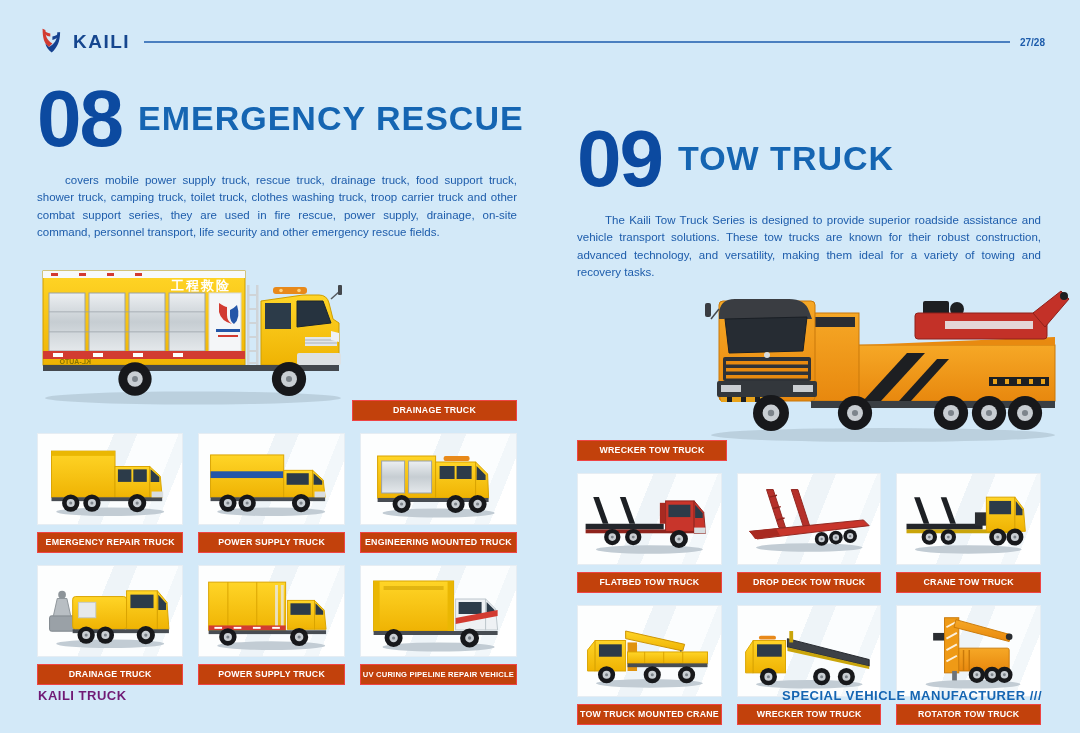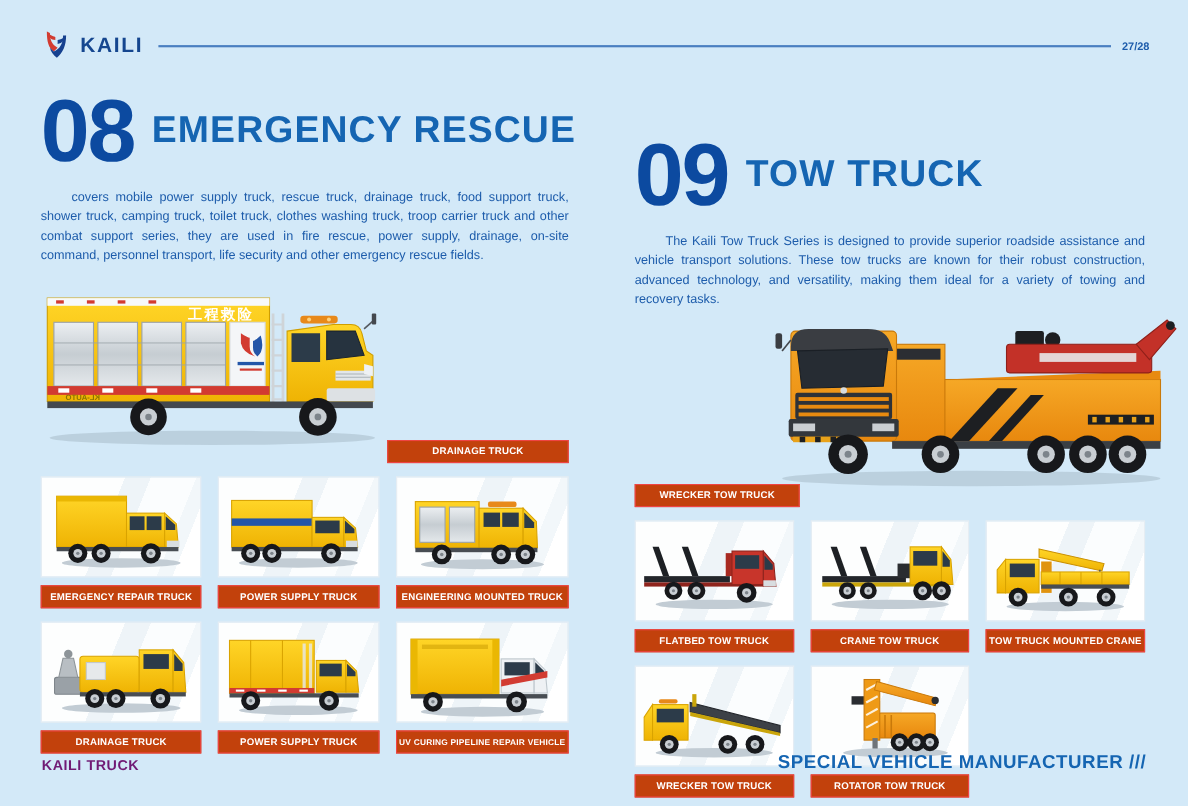--- a/index.html
+++ b/index.html
@@ -38,21 +38,21 @@
   }
   .thumb svg { width:100%; height:100%; }
   .chip {
     margin-top:7px; height:21px; background:#c2410c; border:1px solid #ef4444;
     color:#ffffff; font-size:8.8px; font-weight:700; letter-spacing:0.2px;
     display:flex; align-items:center; justify-content:center; text-align:center;
     white-space:nowrap; overflow:hidden; padding:0 2px; box-sizing:border-box;
   }
   
   .footer-left  { position:absolute; left:38px;  bottom:30px; font-size:13px; font-weight:800; color:#701a75; letter-spacing:0.5px; }
-  .footer-right { position:absolute; right:38px; bottom:30px; font-size:17px; font-weight:800; color:#1565b2; letter-spacing:0.5px; }
+  .footer-right { position:absolute; right:38px; bottom:30px; font-size:13px; font-weight:800; color:#1565b2; letter-spacing:0.5px; }
   .defs-holder { position:absolute; width:0; height:0; overflow:hidden; }
 </style>
 </head>
 <body>
 
 <div class="page">
 
   <svg class="defs-holder" aria-hidden="true">
     <defs>
       <linearGradient id="gY" x1="0" y1="0" x2="0" y2="1">
@@ -359,20 +359,36 @@
             <use href="#wheel" transform="translate(36,64) scale(0.95)"></use>
             <use href="#wheel" transform="translate(58,64) scale(0.95)"></use>
             <use href="#wheel" transform="translate(106,66) scale(1.05)"></use>
           </svg>
         </div>
         <div class="chip">FLATBED TOW TRUCK</div>
       </div>
       <div class="cell">
         <div class="thumb">
           <svg viewBox="0 0 150 90">
+            <ellipse cx="75" cy="75" rx="56" ry="4.5" fill="#c2ccd4"></ellipse>
+            <polygon points="30,14 37,14 50,54 43,54" fill="#b5302a" stroke="#8f241d"></polygon>
+            <polygon points="56,14 63,14 76,54 69,54" fill="#b5302a" stroke="#8f241d"></polygon>
+            <path d="M33 22 l8 -2 M37 34 l8 -2 M41 46 l8 -2" stroke="#8f241d" stroke-width="1.5"></path>
+            <polygon points="12,58 132,46 138,52 20,66" fill="#c8352b" stroke="#8f241d"></polygon>
+            <polygon points="12,58 40,55 44,62 18,66" fill="#a82a21"></polygon>
+            <use href="#wheel" transform="translate(88,66) scale(0.8)"></use>
+            <use href="#wheel" transform="translate(103,64.5) scale(0.8)"></use>
+            <use href="#wheel" transform="translate(118,63) scale(0.8)"></use>
+          </svg>
+        </div>
+        <div class="chip">DROP DECK TOW TRUCK</div>
+      </div>
+      <div class="cell">
+        <div class="thumb">
+          <svg viewBox="0 0 150 90">
             <ellipse cx="75" cy="77" rx="56" ry="4.5" fill="#c2ccd4"></ellipse>
             <polygon points="18,22 24,22 34,50 28,50" fill="#1d2024"></polygon>
             <polygon points="46,22 52,22 62,50 56,50" fill="#1d2024"></polygon>
             <rect x="10" y="50" width="80" height="6" fill="#23262b"></rect>
             <rect x="10" y="56" width="118" height="4" fill="#caa50a"></rect>
             <rect x="82" y="38" width="12" height="14" fill="#2a2d31"></rect>
             <rect x="94" y="22" width="30" height="36" fill="url(#gY)" stroke="#d9a300"></rect>
             <polygon points="124,22 133,34 135,58 124,58" fill="url(#gY)" stroke="#d9a300"></polygon>
             <rect x="97" y="26" width="23" height="14" fill="#2c3b49"></rect>
             <polygon points="125,26 132,35 132,41 125,41" fill="#2c3b49"></polygon>

